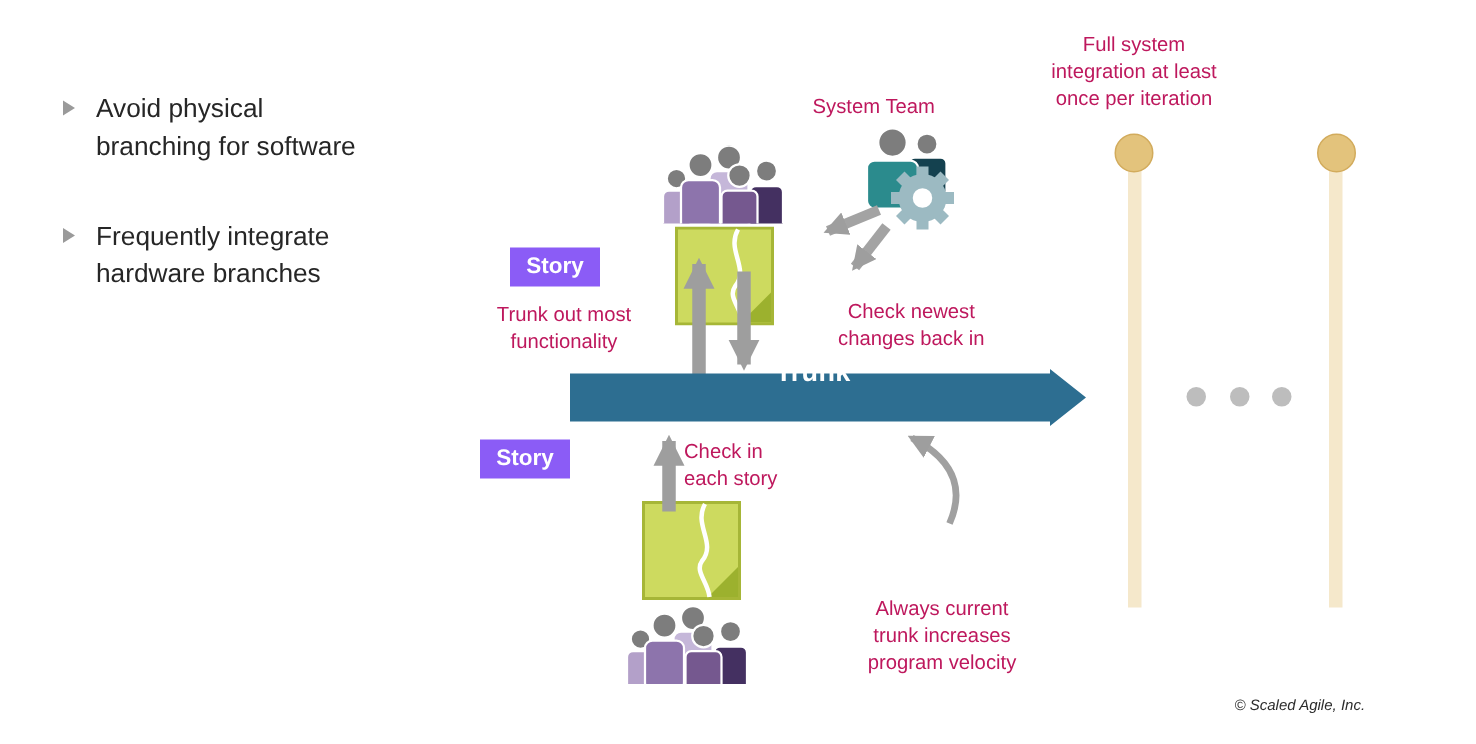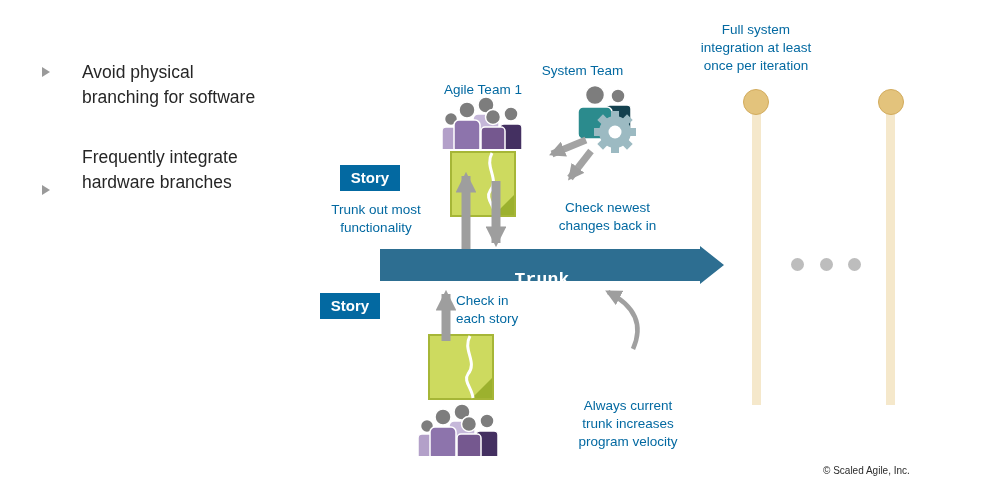--- a/index.html
+++ b/index.html
@@ -1,32 +1,32 @@
 <!DOCTYPE html>
 <html><head>
 <meta charset="utf-8">
 <style>
   html,body{margin:0;padding:0;background:#ffffff;}
   #canvas{
     position:relative;width:984px;height:496px;background:#ffffff;overflow:hidden;
     font-family:"Liberation Sans",sans-serif;color:#1f1f1f;
   }
   .abs{position:absolute;}
-  .lbl{font-size:13.5px;line-height:1.32;white-space:pre-line;color:#0369a1;}
+  .lbl{font-size:13.5px;line-height:1.32;white-space:pre-line;color:#be185d;}
   .center{text-align:center;}
-  .bullet{display:flex;align-items:flex-start;width:240px;gap:18px;}
+  .bullet{display:flex;align-items:flex-start;width:240px;}
   .bullet-tri{
     width:0;height:0;border-left:8px solid #9a9a9a;
     border-top:5.5px solid transparent;border-bottom:5.5px solid transparent;
     margin:7px 14px 0 0;flex:0 0 auto;
   }
   .bullet-text{font-size:17.5px;line-height:1.42;white-space:pre-line;color:#262626;}
   .story-badge{
     width:60px;height:26px;line-height:26px;text-align:center;
-    background:#0369a1;color:#ffffff;font-weight:bold;font-size:15px;
+    background:#8b5cf6;color:#ffffff;font-weight:bold;font-size:15px;
   }
   .trunk-label{
     width:320px;text-align:center;color:#ffffff;font-weight:bold;font-size:18px;
     z-index:7;letter-spacing:.2px;
   }
   .m-line{width:9px;background:#f5e8cb;z-index:1;}
   .m-circle{
     width:26px;height:26px;border-radius:50%;background:#e3c37c;
     border:1px solid #d2ab5c;box-sizing:border-box;z-index:2;
   }
@@ -38,27 +38,26 @@
 </head>
 <body>
 
 <div id="canvas">
 
   <div class="abs bullet" style="left:42px;top:60px;">
     <span class="bullet-tri"></span>
     <span class="bullet-text">Avoid physical
 branching for software</span>
   </div>
-  <div class="abs bullet" style="left:42px;top:145px;align-items:flex-end;">
+  <div class="abs bullet" style="left:42px;top:145px;">
     <span class="bullet-tri"></span>
     <span class="bullet-text">Frequently integrate
 hardware branches</span>
   </div>
 
-  <div class="abs lbl center" style="left:413px;top:81px;width:140px;">Agile Team 1</div>
   <div class="abs lbl center" style="left:525px;top:62px;width:115px;">System Team</div>
   <div class="abs lbl center" style="left:400px;top:453px;width:120px;margin-top:40px;">Agile Team 2</div>
 
   <svg class="abs z3" style="left:441px;top:97px;" width="82" height="52" viewBox="0 0 82 52">
     <circle cx="45" cy="8" r="8" fill="#7d7d7d" stroke="#fff" stroke-width="1.5"></circle>
     <rect x="32" y="17" width="26" height="40" rx="5" fill="#c5b7d9" stroke="#fff" stroke-width="1.5"></rect>
     <circle cx="10" cy="22" r="6.5" fill="#7d7d7d" stroke="#fff" stroke-width="1.5"></circle>
     <rect x="1" y="30" width="18" height="26" rx="4" fill="#b3a0c9" stroke="#fff" stroke-width="1.5"></rect>
     <circle cx="26" cy="13" r="8" fill="#7d7d7d" stroke="#fff" stroke-width="1.5"></circle>
     <rect x="13" y="23" width="26" height="33" rx="5" fill="#8d74ac" stroke="#fff" stroke-width="1.5"></rect>
@@ -131,21 +130,21 @@
     <line x1="496" y1="181" x2="496" y2="243" stroke="#9e9e9e" stroke-width="9" marker-end="url(#ah)"></line>
     <line x1="446" y1="341" x2="446" y2="294" stroke="#9e9e9e" stroke-width="9" marker-end="url(#ah)"></line>
     <line x1="586" y1="140" x2="552" y2="154" stroke="#a3a3a3" stroke-width="7" marker-end="url(#ah)"></line>
     <line x1="591" y1="151" x2="570" y2="178" stroke="#a3a3a3" stroke-width="7" marker-end="url(#ah)"></line>
     <path d="M633,349 C641,331 641,309 608,292" stroke="#a0a0a0" stroke-width="4.5" fill="none" marker-end="url(#ah2)"></path>
   </svg>
 
   <svg class="abs z6" style="left:0;top:0;pointer-events:none;" width="984" height="496" viewBox="0 0 984 496">
     <polygon points="380,249 700,249 700,246 724,265 700,284 700,281 380,281" fill="#2d6e91"></polygon>
   </svg>
-  <div class="abs trunk-label" style="left:382px;top:270px;font-family:Liberation Mono, monospace;">Trunk</div>
+  <div class="abs trunk-label" style="left:382px;top:238px;">Trunk</div>
 
   <div class="abs lbl center" style="left:311px;top:201px;width:130px;">Trunk out most
 functionality</div>
   <div class="abs lbl center" style="left:540px;top:199px;width:135px;">Check newest
 changes back in</div>
   <div class="abs lbl" style="left:456px;top:292px;width:90px;">Check in
 each story</div>
   <div class="abs lbl center" style="left:563px;top:357px;width:130px;margin-top:40px;">Always current
 trunk increases
 program velocity</div>
@@ -159,15 +158,15 @@
 
   <div class="abs m-line" style="left:886px;top:113px;height:292px;"></div>
   <div class="abs m-circle" style="left:878px;top:89px;"></div>
 
   <div class="abs" style="left:791px;top:258px;width:70px;display:flex;justify-content:space-between;">
     <span class="dot"></span>
     <span class="dot"></span>
     <span class="dot"></span>
   </div>
 
-  <div class="abs copyright" style="left:823px;top:465px;">© Scaled Agile, Inc.</div>
+  <div class="abs copyright" style="left:823px;top:465px;font-style:italic;">© Scaled Agile, Inc.</div>
 
 </div>
 
 </body></html>

